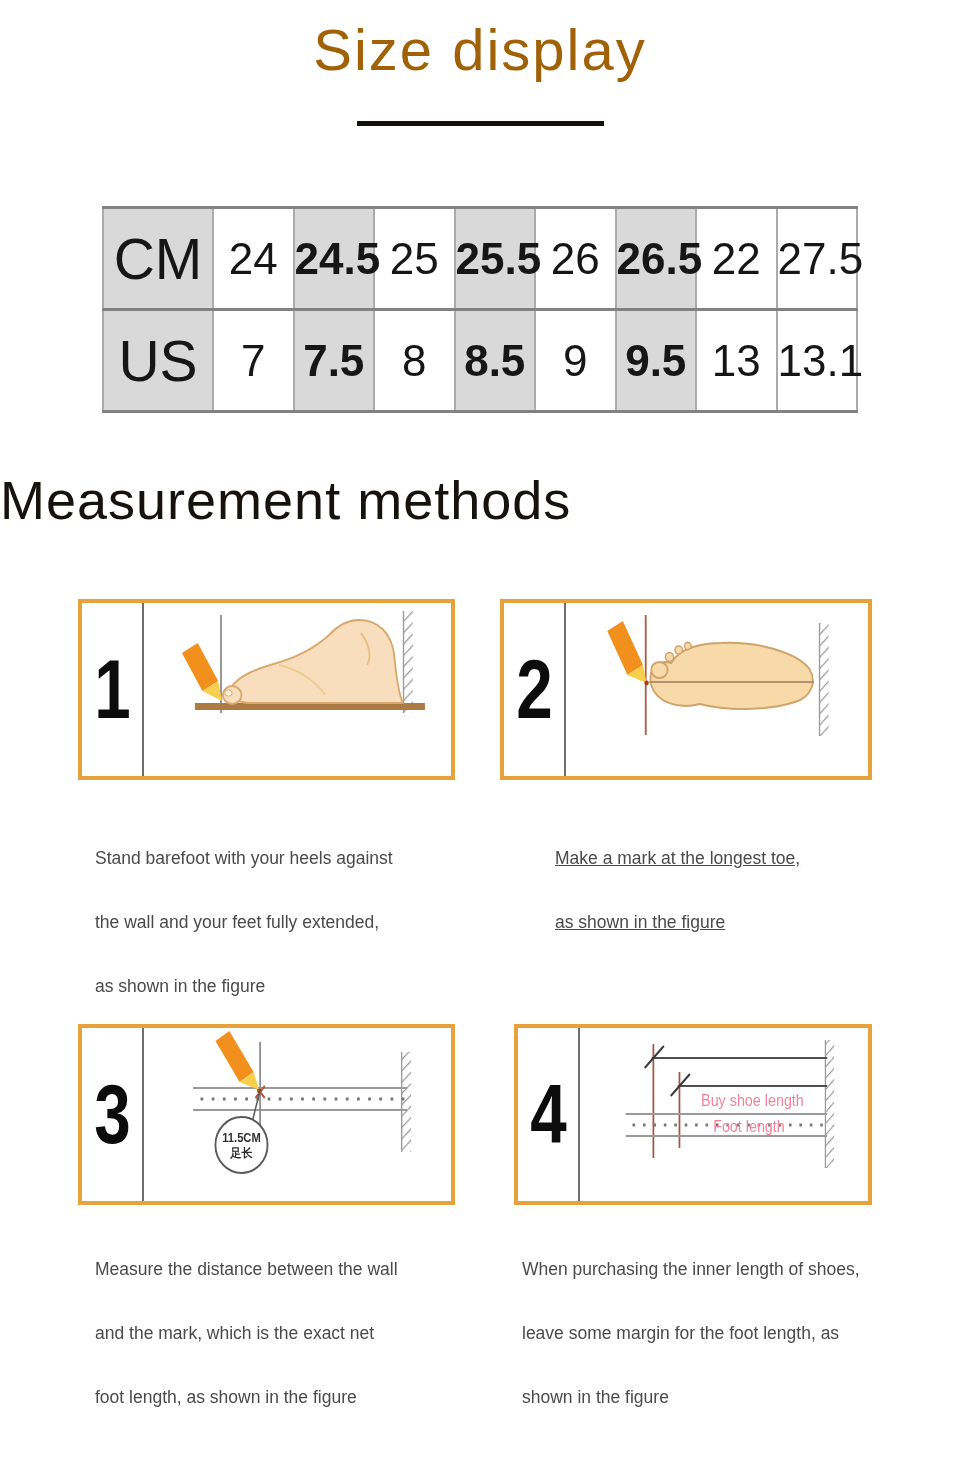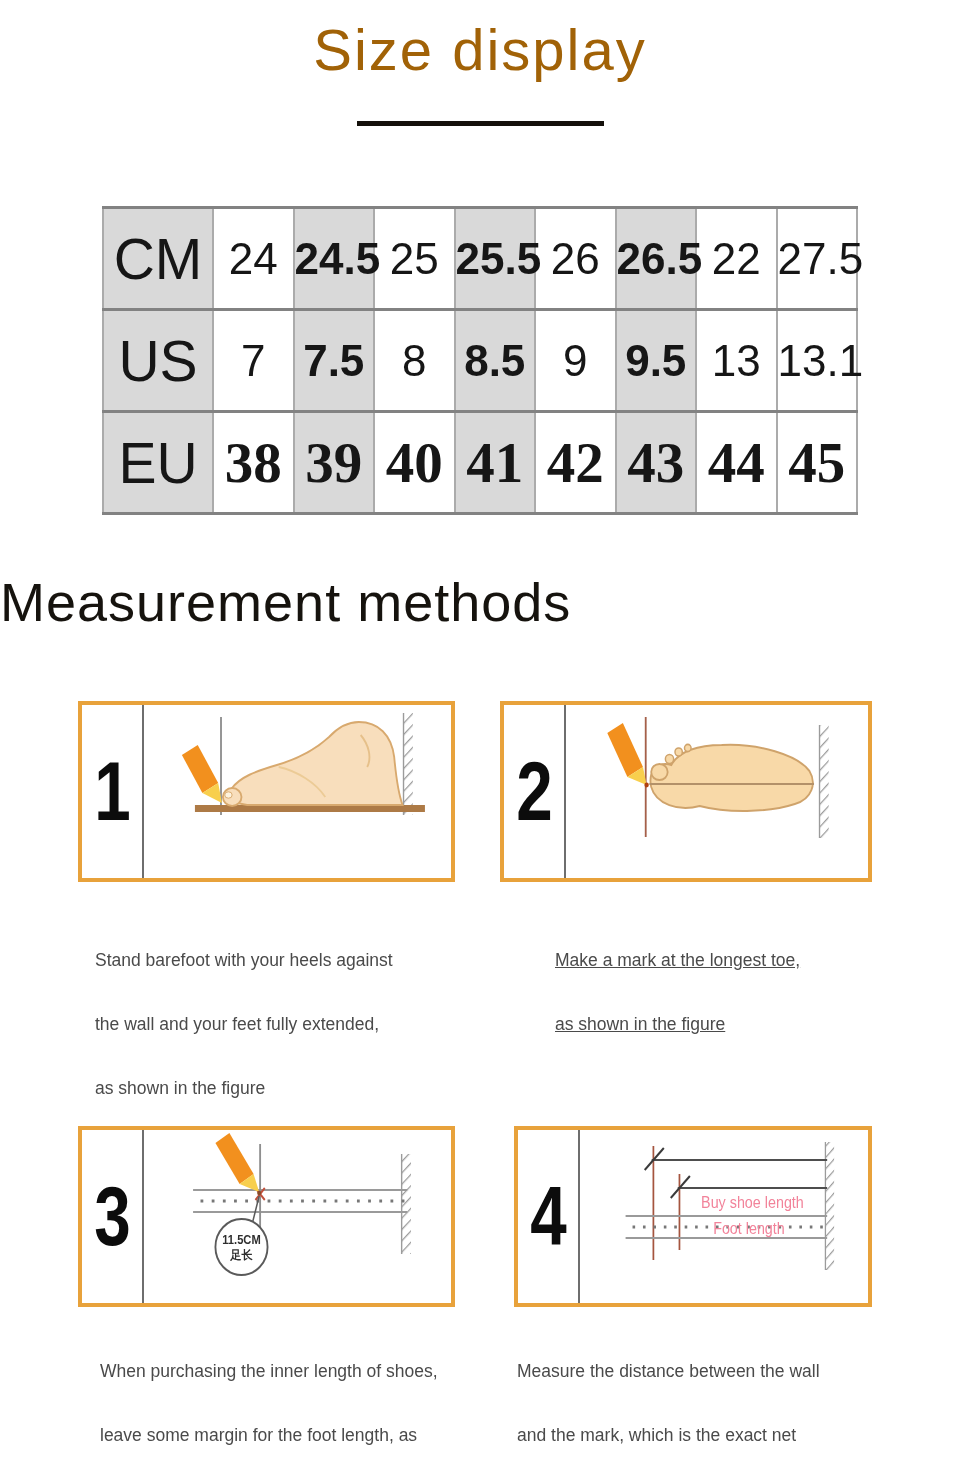--- a/index.html
+++ b/index.html
@@ -74,31 +74,20 @@
       <td class="lbl">US</td>
       <td class="num">7</td>
       <td class="num g">7.5</td>
       <td class="num">8</td>
       <td class="num g">8.5</td>
       <td class="num">9</td>
       <td class="num g">9.5</td>
       <td class="num">13</td>
       <td class="num">13.1</td>
     </tr>
-    <tr class="eu">
-      <td class="lbl">EU</td>
-      <td class="num">38</td>
-      <td class="num g">39</td>
-      <td class="num">40</td>
-      <td class="num g">41</td>
-      <td class="num">42</td>
-      <td class="num g">43</td>
-      <td class="num">44</td>
-      <td class="num">45</td>
-    </tr>
   </tbody>
 </table>
 
 <h2 class="section-title">Measurement methods</h2>
 
 <div class="methods">
 
   <div class="panel">
     <div class="panel-num">
       <span>1</span>
@@ -214,20 +203,20 @@
         <path d="M78,68 L100,46" stroke="#3a3a3a" stroke-width="2.4" fill="none"></path>
         <text x="172" y="78" text-anchor="middle" font-size="16.5" fill="var(--pink)">Buy shoe length</text>
         <line x1="26" y1="86" x2="258" y2="86" stroke="#9a9a9a" stroke-width="2"></line>
         <line x1="26" y1="108" x2="258" y2="108" stroke="#9a9a9a" stroke-width="2"></line>
         <line x1="34" y1="97" x2="256" y2="97" stroke="#777777" stroke-width="3.2" stroke-dasharray="3,9"></line>
         <text x="168" y="104" text-anchor="middle" font-size="16.5" fill="var(--pink)">Foot length</text>
       </svg>
     </div>
   </div>
 
+  <div class="caption c3 cap-row2">Measure the distance between the wall
+and the mark, which is the exact net
+foot length, as shown in the figure</div>
   <div class="caption c4 cap-row2">When purchasing the inner length of shoes,
 leave some margin for the foot length, as
 shown in the figure</div>
-  <div class="caption c3 cap-row2">Measure the distance between the wall
-and the mark, which is the exact net
-foot length, as shown in the figure</div>
 
 </div>
 
 </body></html>

